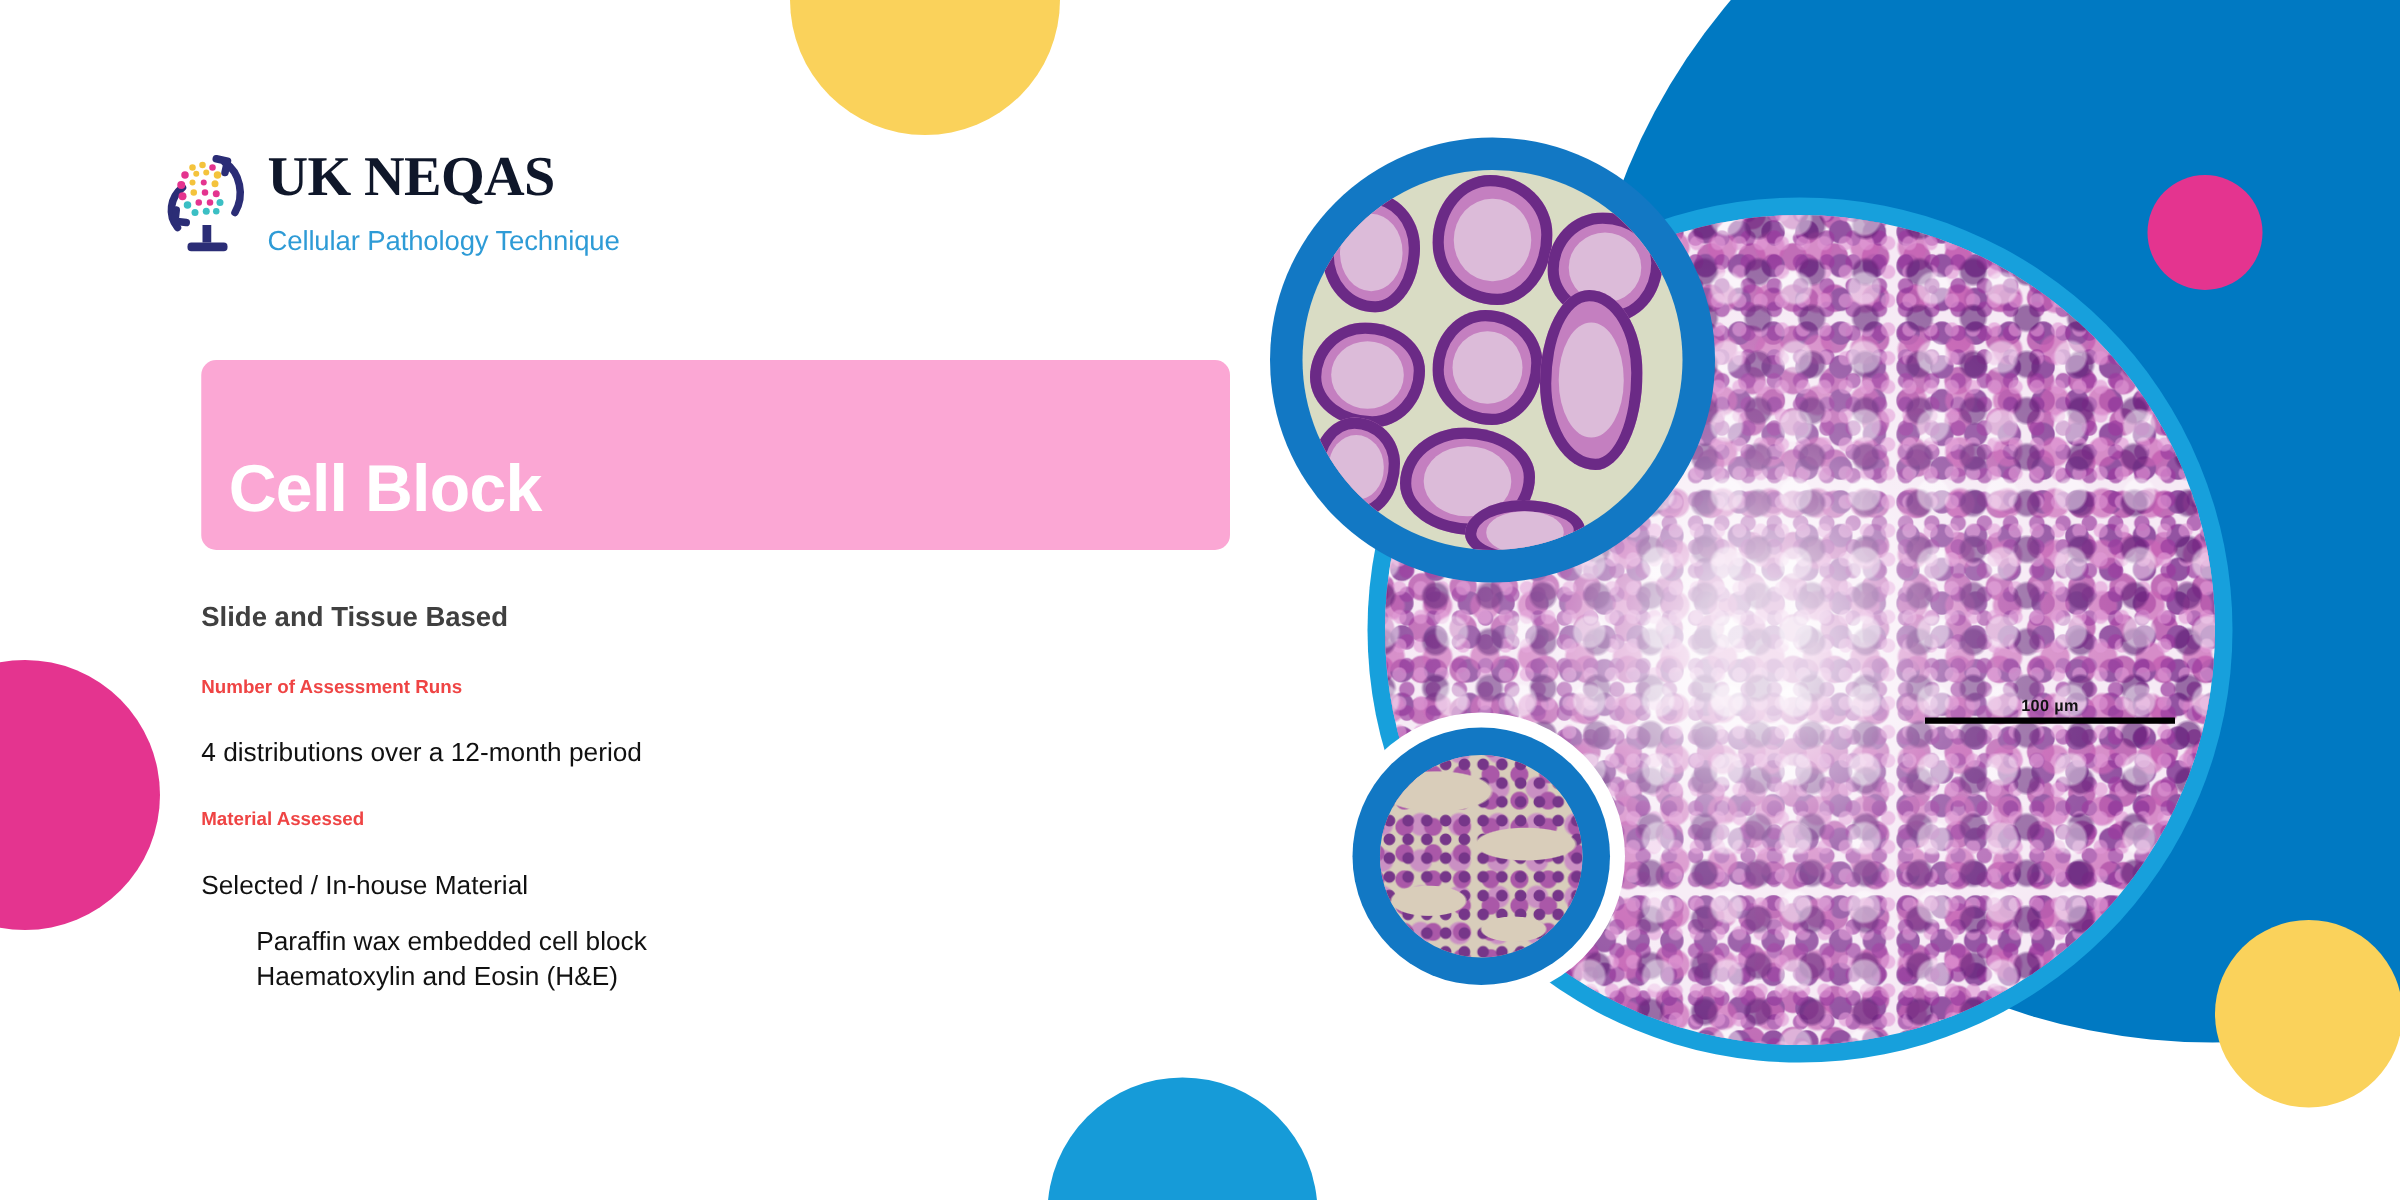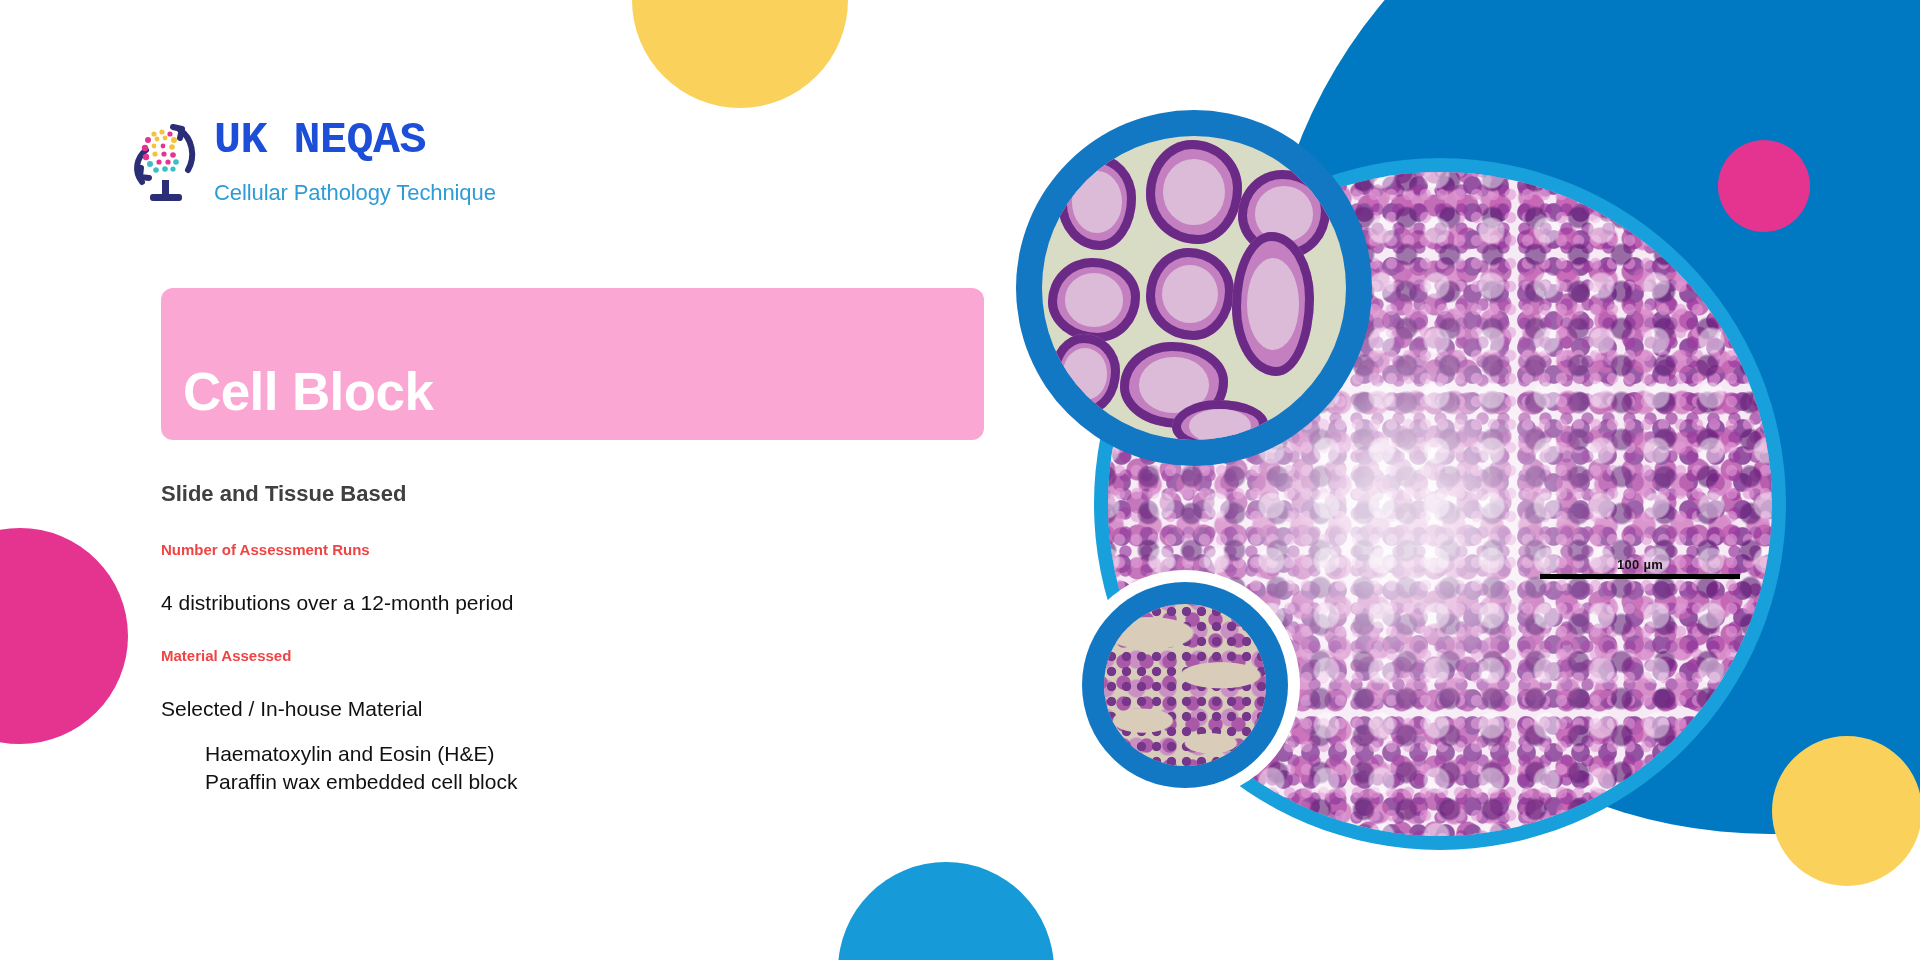--- a/index.html
+++ b/index.html
@@ -116,22 +116,22 @@
       radial-gradient(ellipse 44% 16% at 28% 18%, #D9CDBA 0 60%, transparent 64%),
       radial-gradient(ellipse 40% 13% at 72% 44%, #D9CDBA 0 60%, transparent 64%),
       radial-gradient(ellipse 30% 12% at 24% 72%, #D9CDBA 0 60%, transparent 64%),
       radial-gradient(ellipse 26% 10% at 66% 86%, #D9CDBA 0 60%, transparent 64%);
   }
 
   
   .logo{position:absolute;left:130px;top:116px;width:470px;height:92px;z-index:10;}
   .logo-mark{position:absolute;left:0;top:2px;width:74px;height:86px;}
   .logo-text{position:absolute;left:84px;top:0;}
-  .logo-title{font-size:45px;font-weight:700;color:#1d4ed8;letter-spacing:-.5px;line-height:50px;
-               font-family:Liberation Mono, monospace;}
+  .logo-title{font-size:45px;font-weight:700;color:#0f172a;letter-spacing:-.5px;line-height:50px;
+               font-family:Liberation Serif, serif;}
   .logo-sub{font-size:22px;color:#2E9BD6;line-height:26px;margin-top:14px;letter-spacing:-.1px;}
 
   
   .title-banner{
     position:absolute;left:161px;top:288px;width:823px;
     background:#FBA7D4;border-radius:12px;
     padding:14px 22px 18px 22px;box-sizing:border-box;z-index:10;
   }
   .title-banner h1{
     margin:0;color:#ffffff;font-size:53px;line-height:60px;font-weight:700;letter-spacing:-.6px;
@@ -255,18 +255,18 @@
     <div class="sp-a"></div>
     <div class="lbl-pink">Number of Assessment Runs</div>
     <div class="sp-b"></div>
     <div class="txt">4 distributions over a 12-month period</div>
     <div class="sp-c"></div>
     <div class="lbl-pink">Material Assessed</div>
     <div class="sp-d"></div>
     <div class="txt">Selected / In-house Material</div>
     <div style="height:18px;"></div>
     <div class="indent">
+      <div class="txt">Paraffin wax embedded cell block</div>
       <div class="txt">Haematoxylin and Eosin (H&amp;E)</div>
-      <div class="txt">Paraffin wax embedded cell block</div>
     </div>
   </div>
 
 </div>
 
 </body></html>

